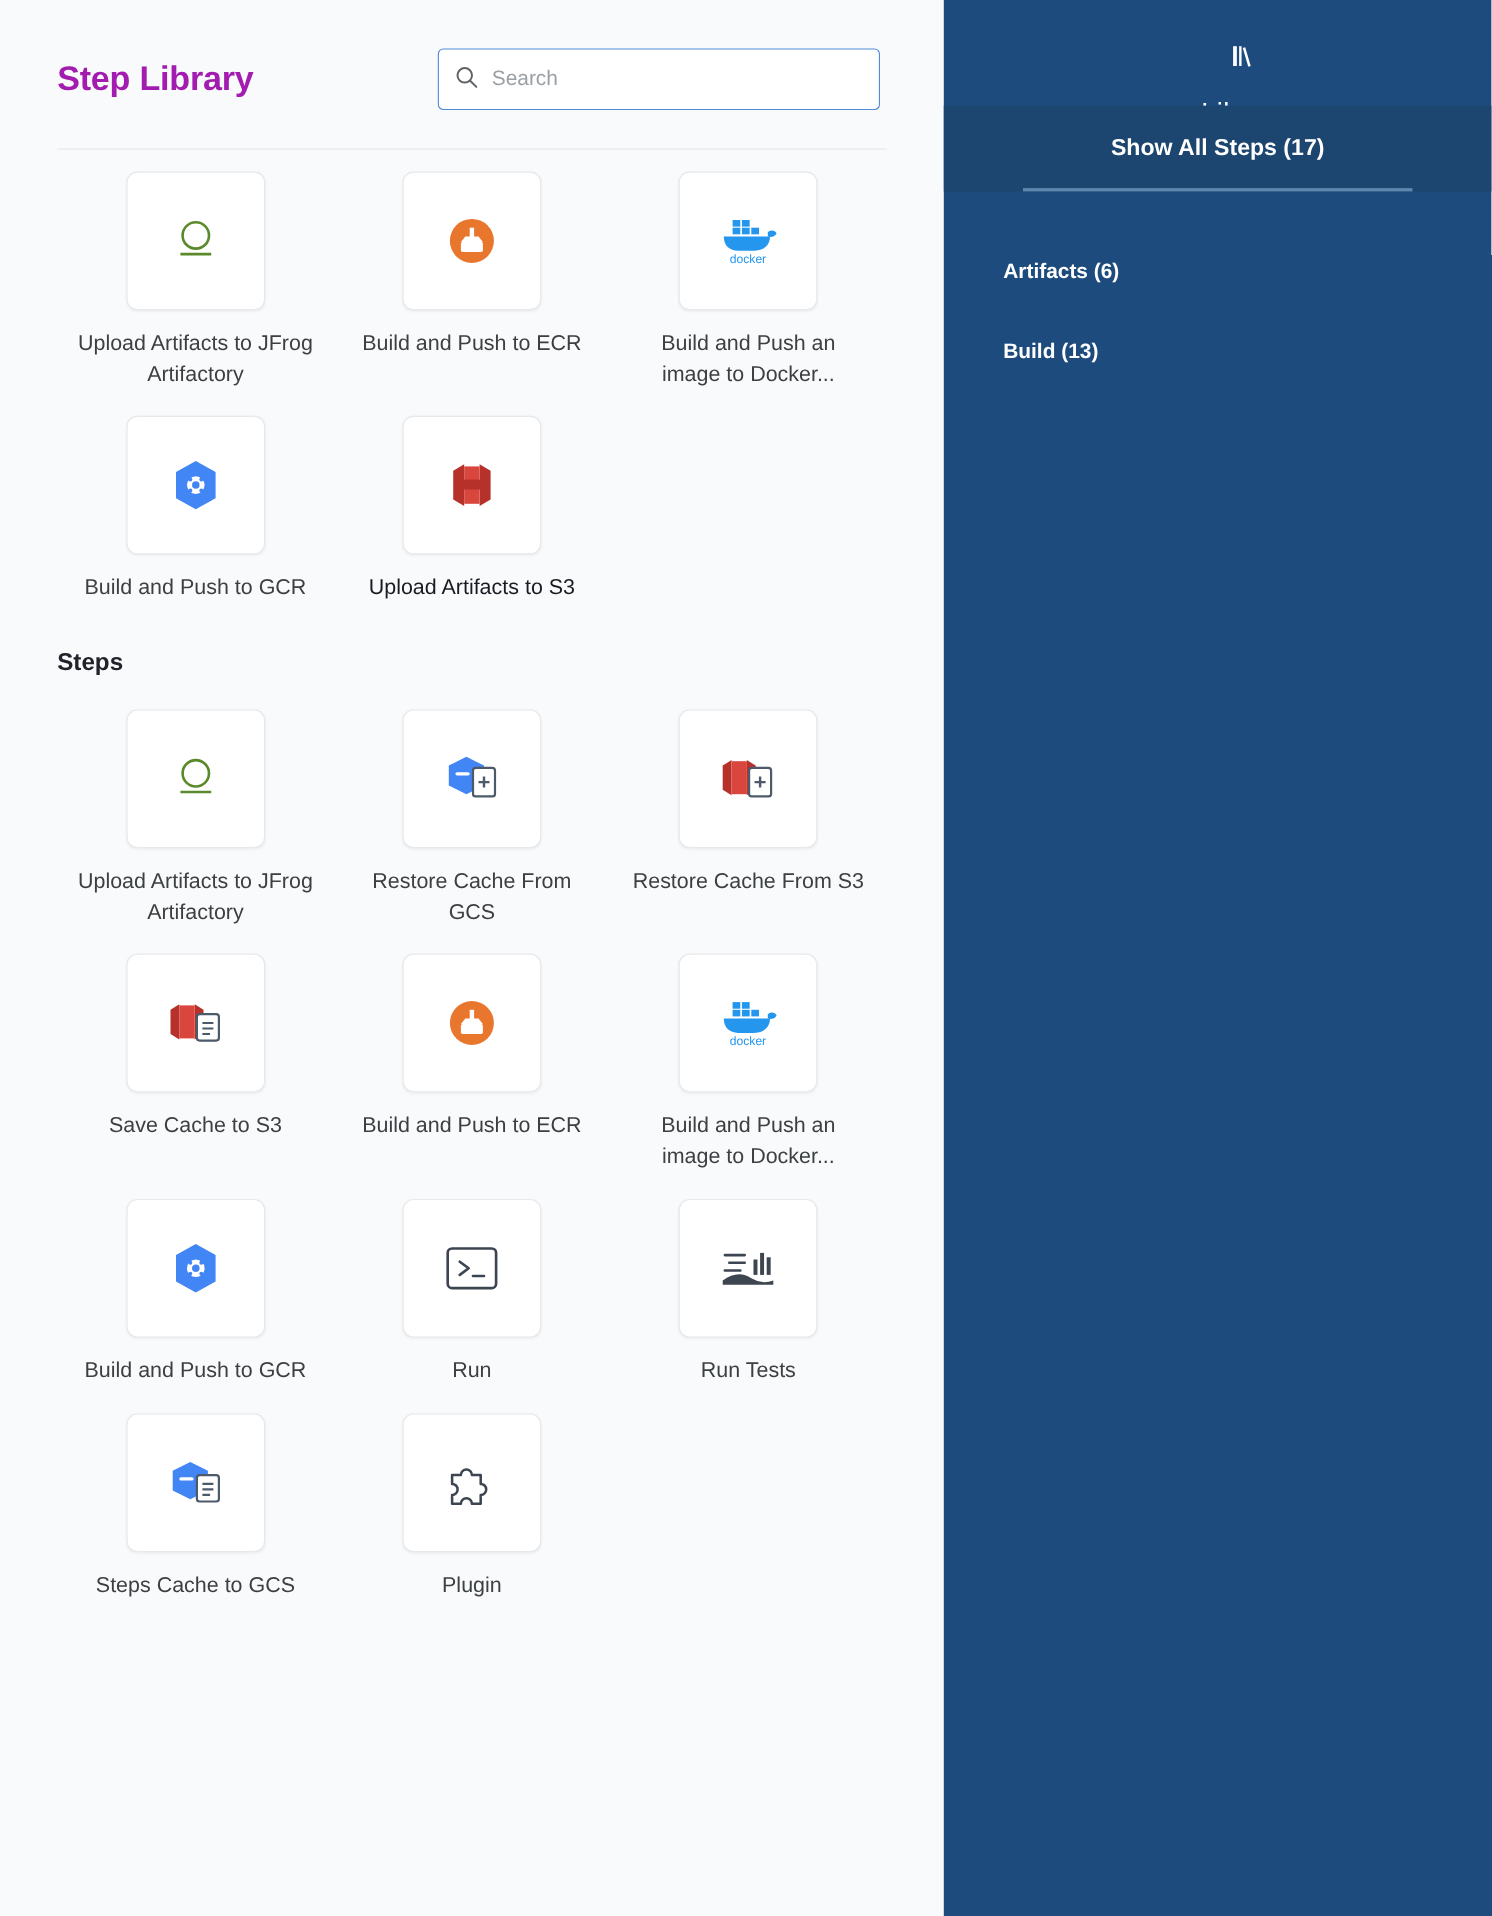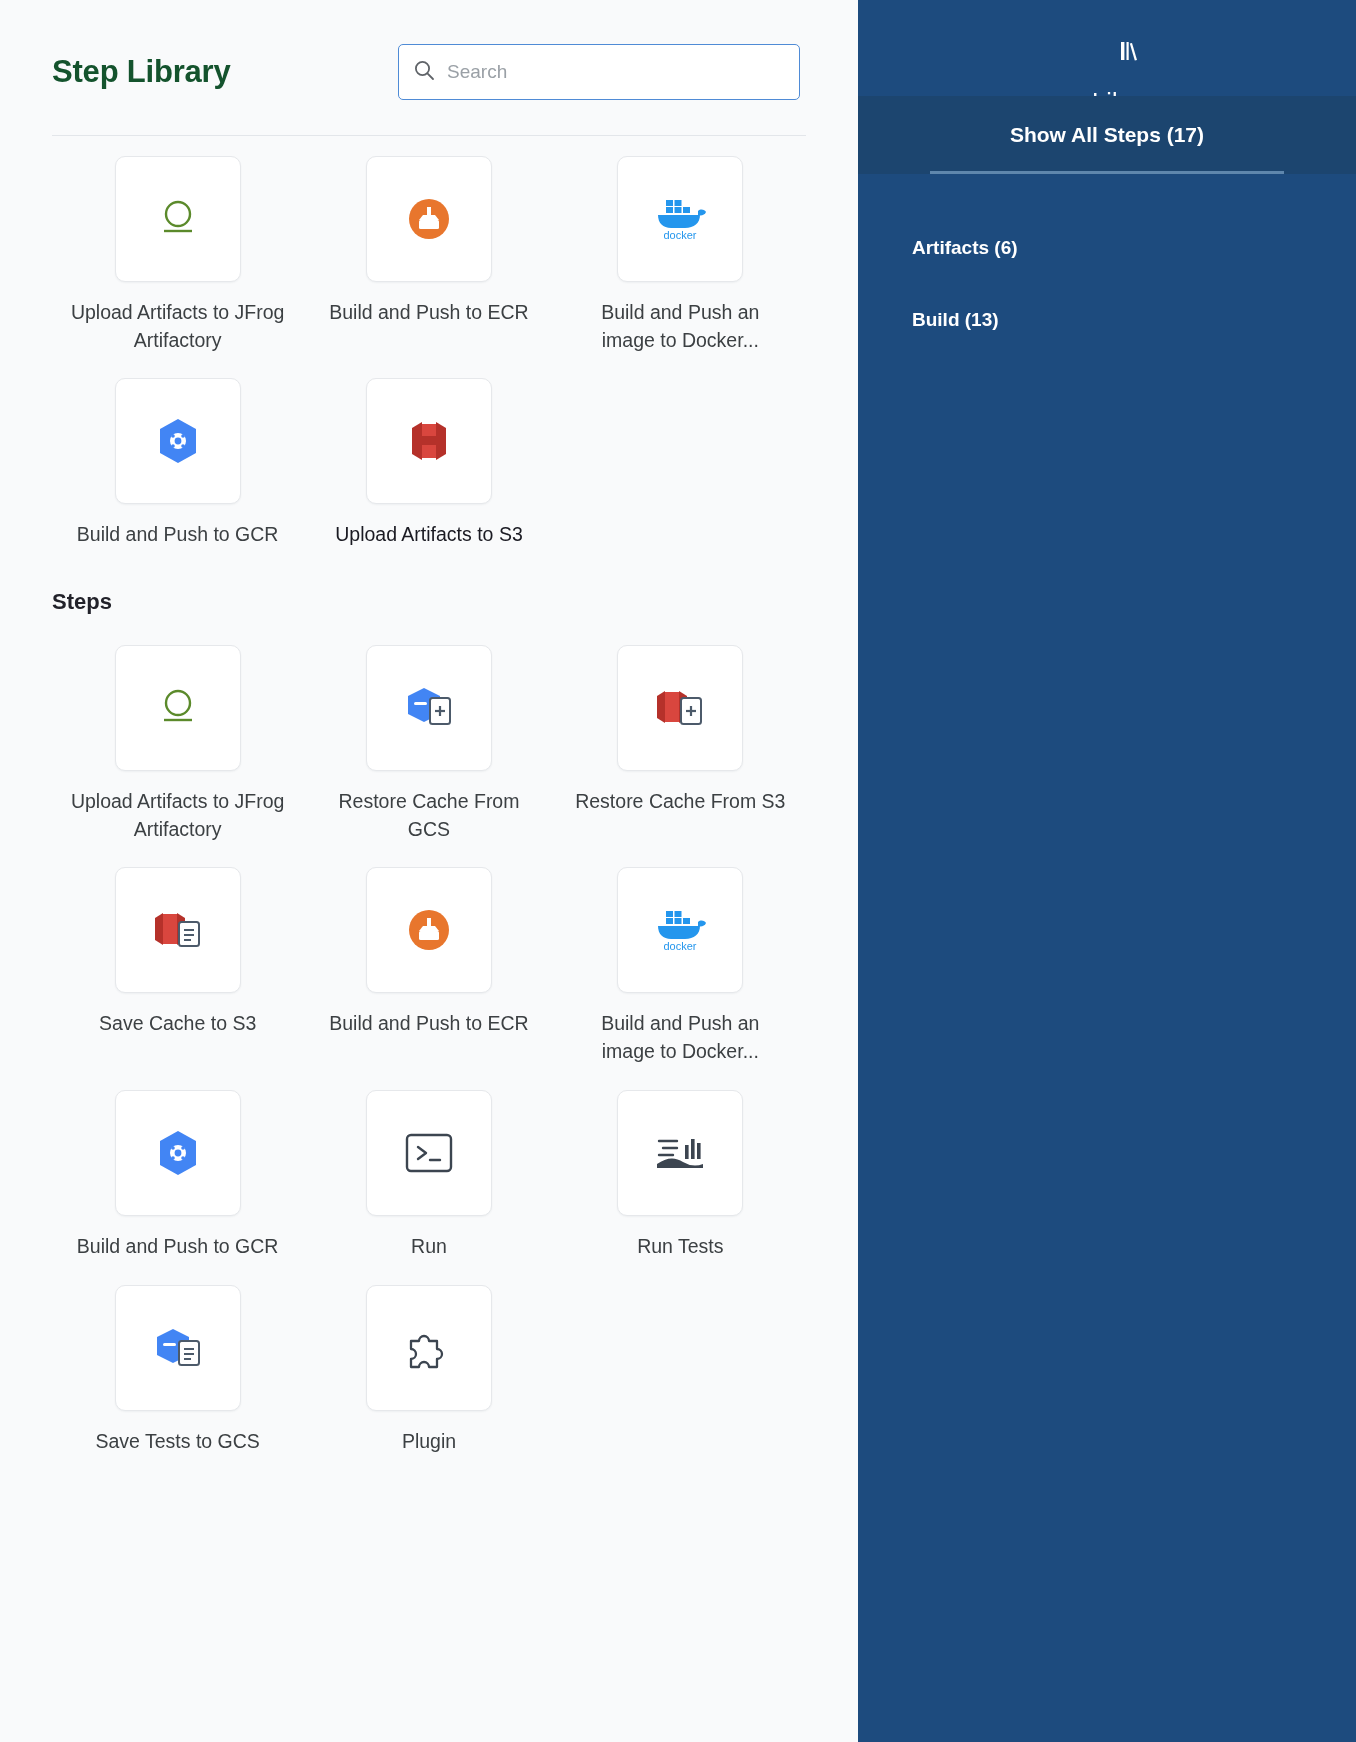--- a/index.html
+++ b/index.html
@@ -28,21 +28,21 @@
   .panel-header {
     display: flex;
     align-items: center;
     justify-content: space-between;
     padding-top: 44px;
     padding-right: 6px;
   }
   .panel-title {
     font-size: 31px;
     font-weight: bold;
-    color: #14532d;
+    color: #a21caf;
     letter-spacing: -0.2px;
   }
   .search-box {
     width: 402px;
     height: 56px;
     border: 1px solid #4f8bd6;
     border-radius: 5px;
     background: #ffffff;
     display: flex;
     align-items: center;
@@ -383,21 +383,21 @@
         <div class="tile">
           <svg width="58" height="50" viewBox="0 0 58 50">
             <path d="M8 14 L24 6 L40 14 v18 L24 40 L8 32 z" fill="#4285f4"></path>
             <rect x="14" y="20" width="13" height="3" rx="1.5" fill="#ffffff"></rect>
             <rect x="30" y="18" width="20" height="24" rx="2.5" fill="#ffffff" stroke="#4c5a6a" stroke-width="2"></rect>
             <line x1="35" y1="26" x2="45" y2="26" stroke="#4c5a6a" stroke-width="2"></line>
             <line x1="35" y1="31" x2="45" y2="31" stroke="#4c5a6a" stroke-width="2"></line>
             <line x1="35" y1="36" x2="42" y2="36" stroke="#4c5a6a" stroke-width="2"></line>
           </svg>
         </div>
-        <div class="step-label">Save Tests to GCS</div>
+        <div class="step-label">Steps Cache to GCS</div>
       </div>
 
       <div class="step-card">
         <div class="tile">
           <svg width="50" height="50" viewBox="0 0 50 50">
             <path d="M7 18 h8 a5 5 0 1 1 10 0 h8 v8 a5 5 0 1 1 0 10 v8 h-8 a5 5 0 1 0 -10 0 H7 v-8 a5 5 0 1 0 0 -10 z" fill="none" stroke="#3c4550" stroke-width="2.3" stroke-linejoin="round"></path>
           </svg>
         </div>
         <div class="step-label">Plugin</div>
       </div>

